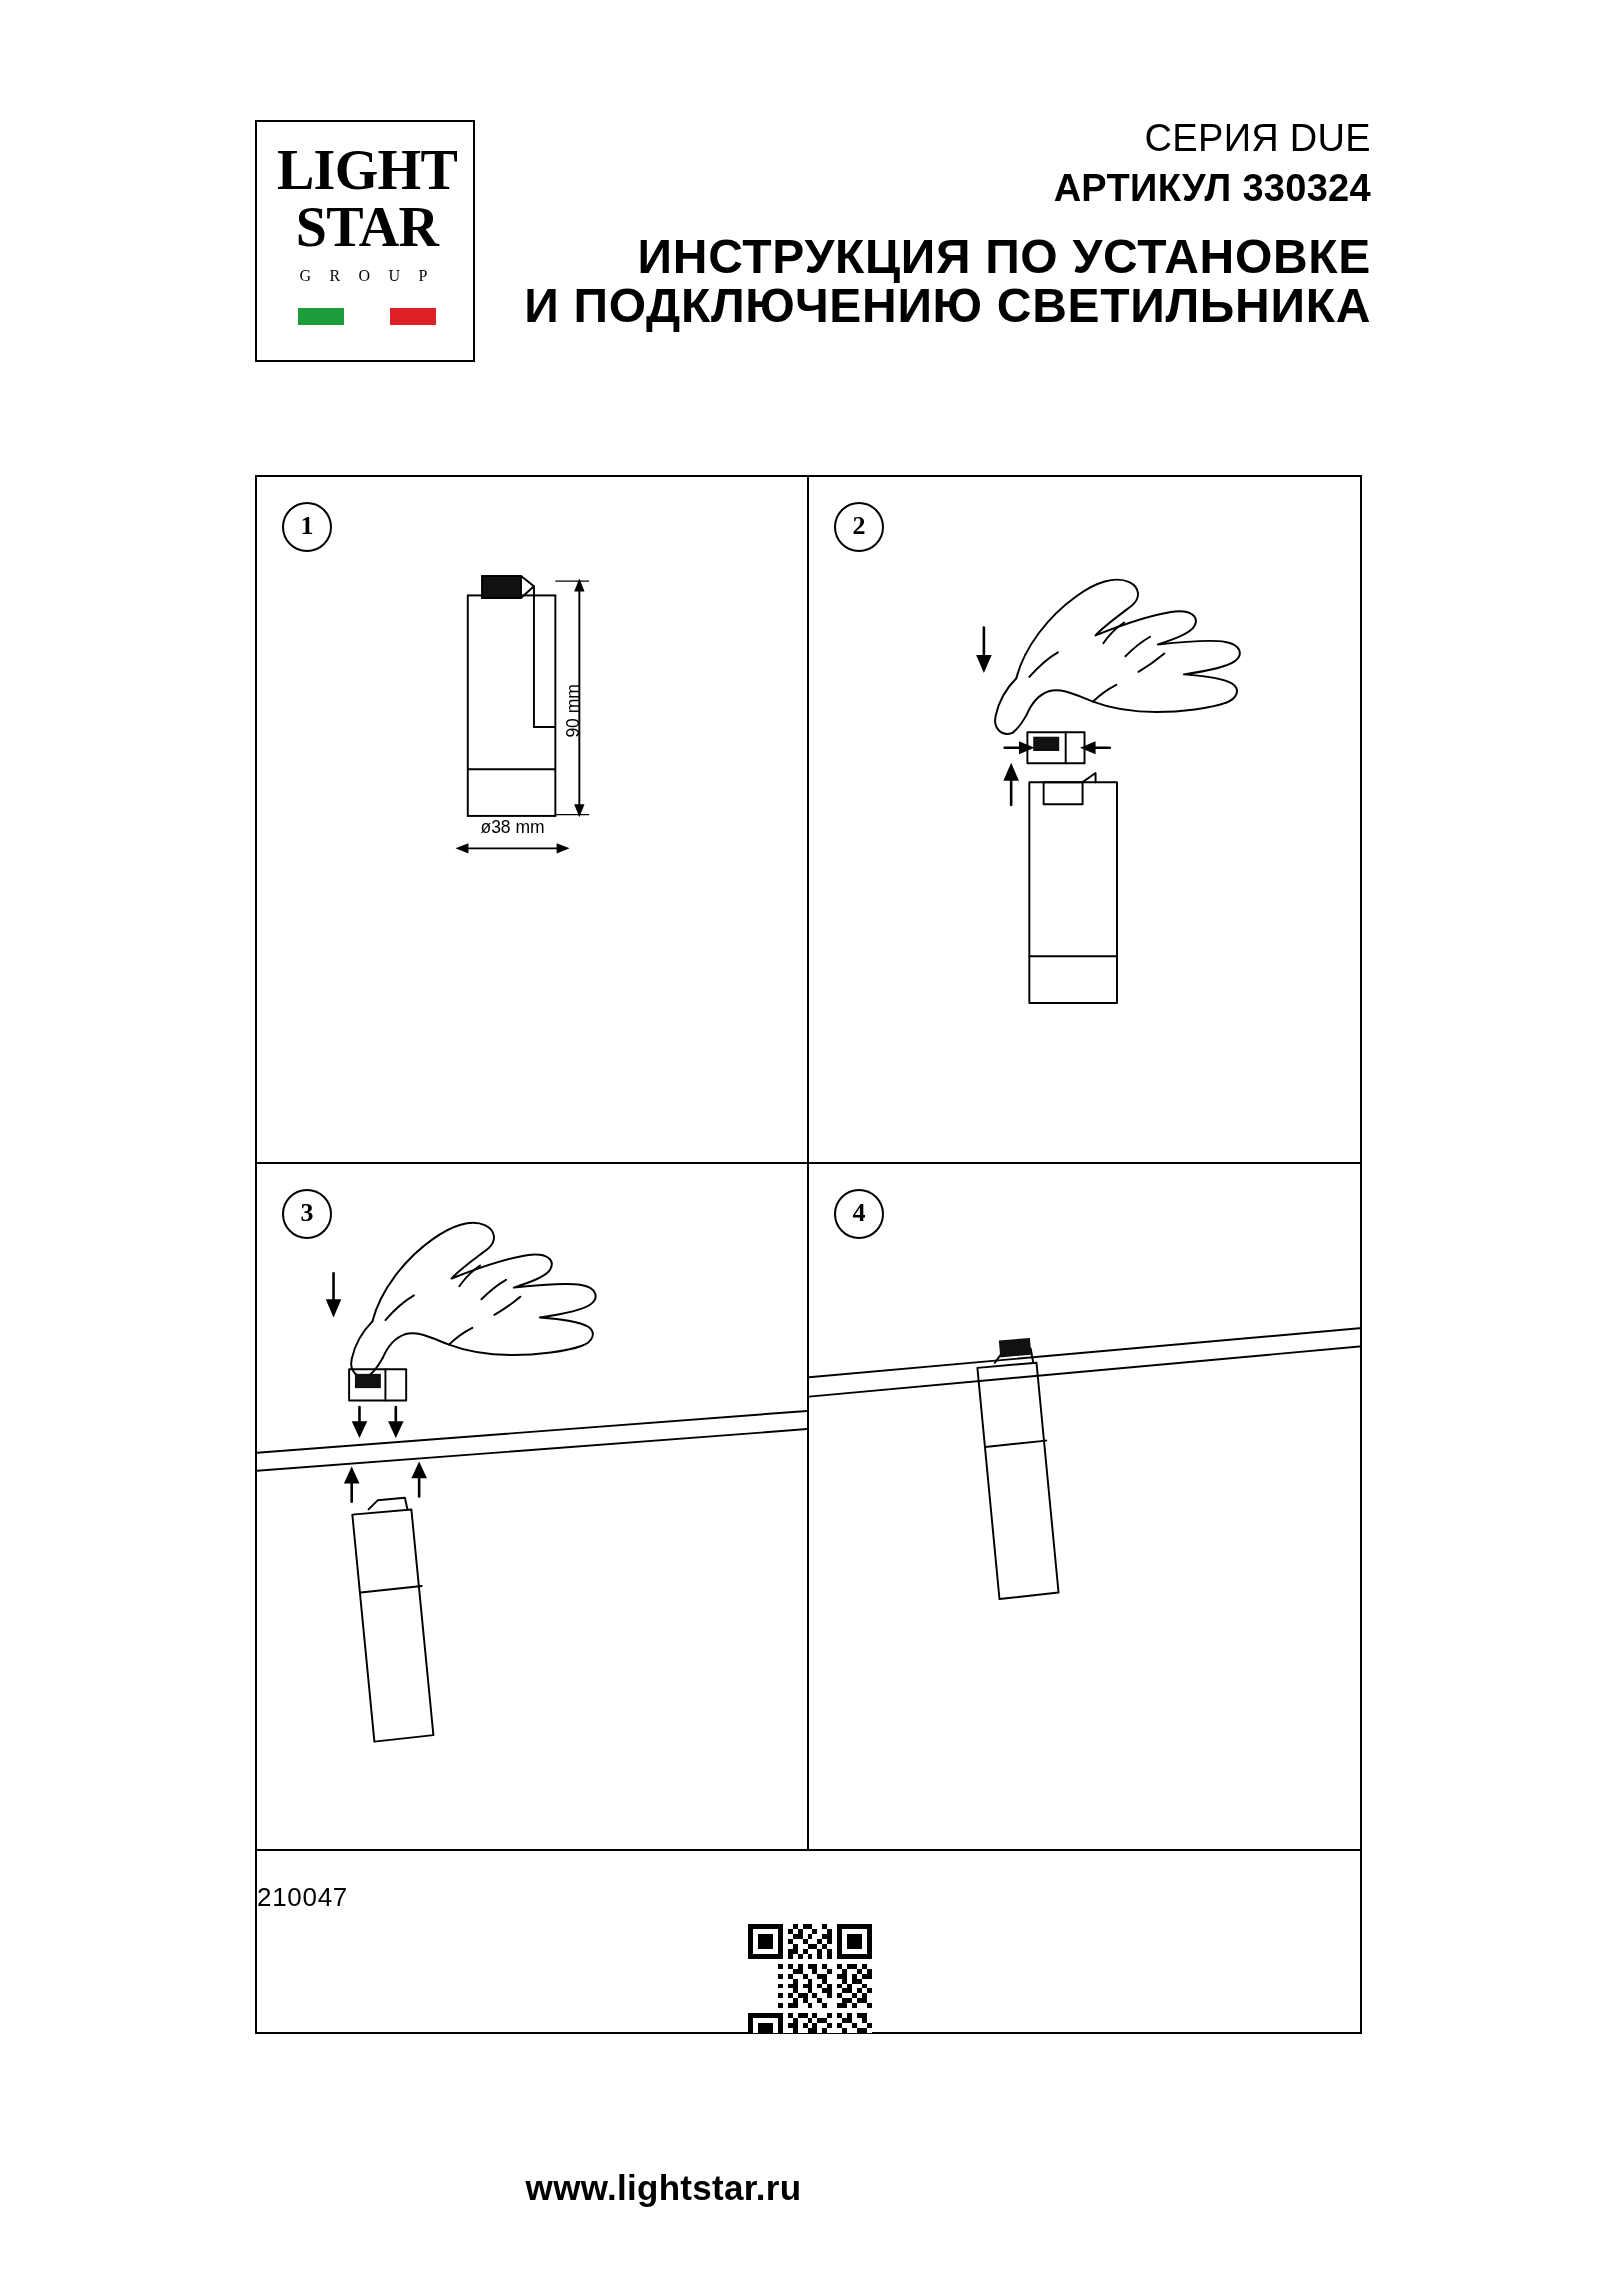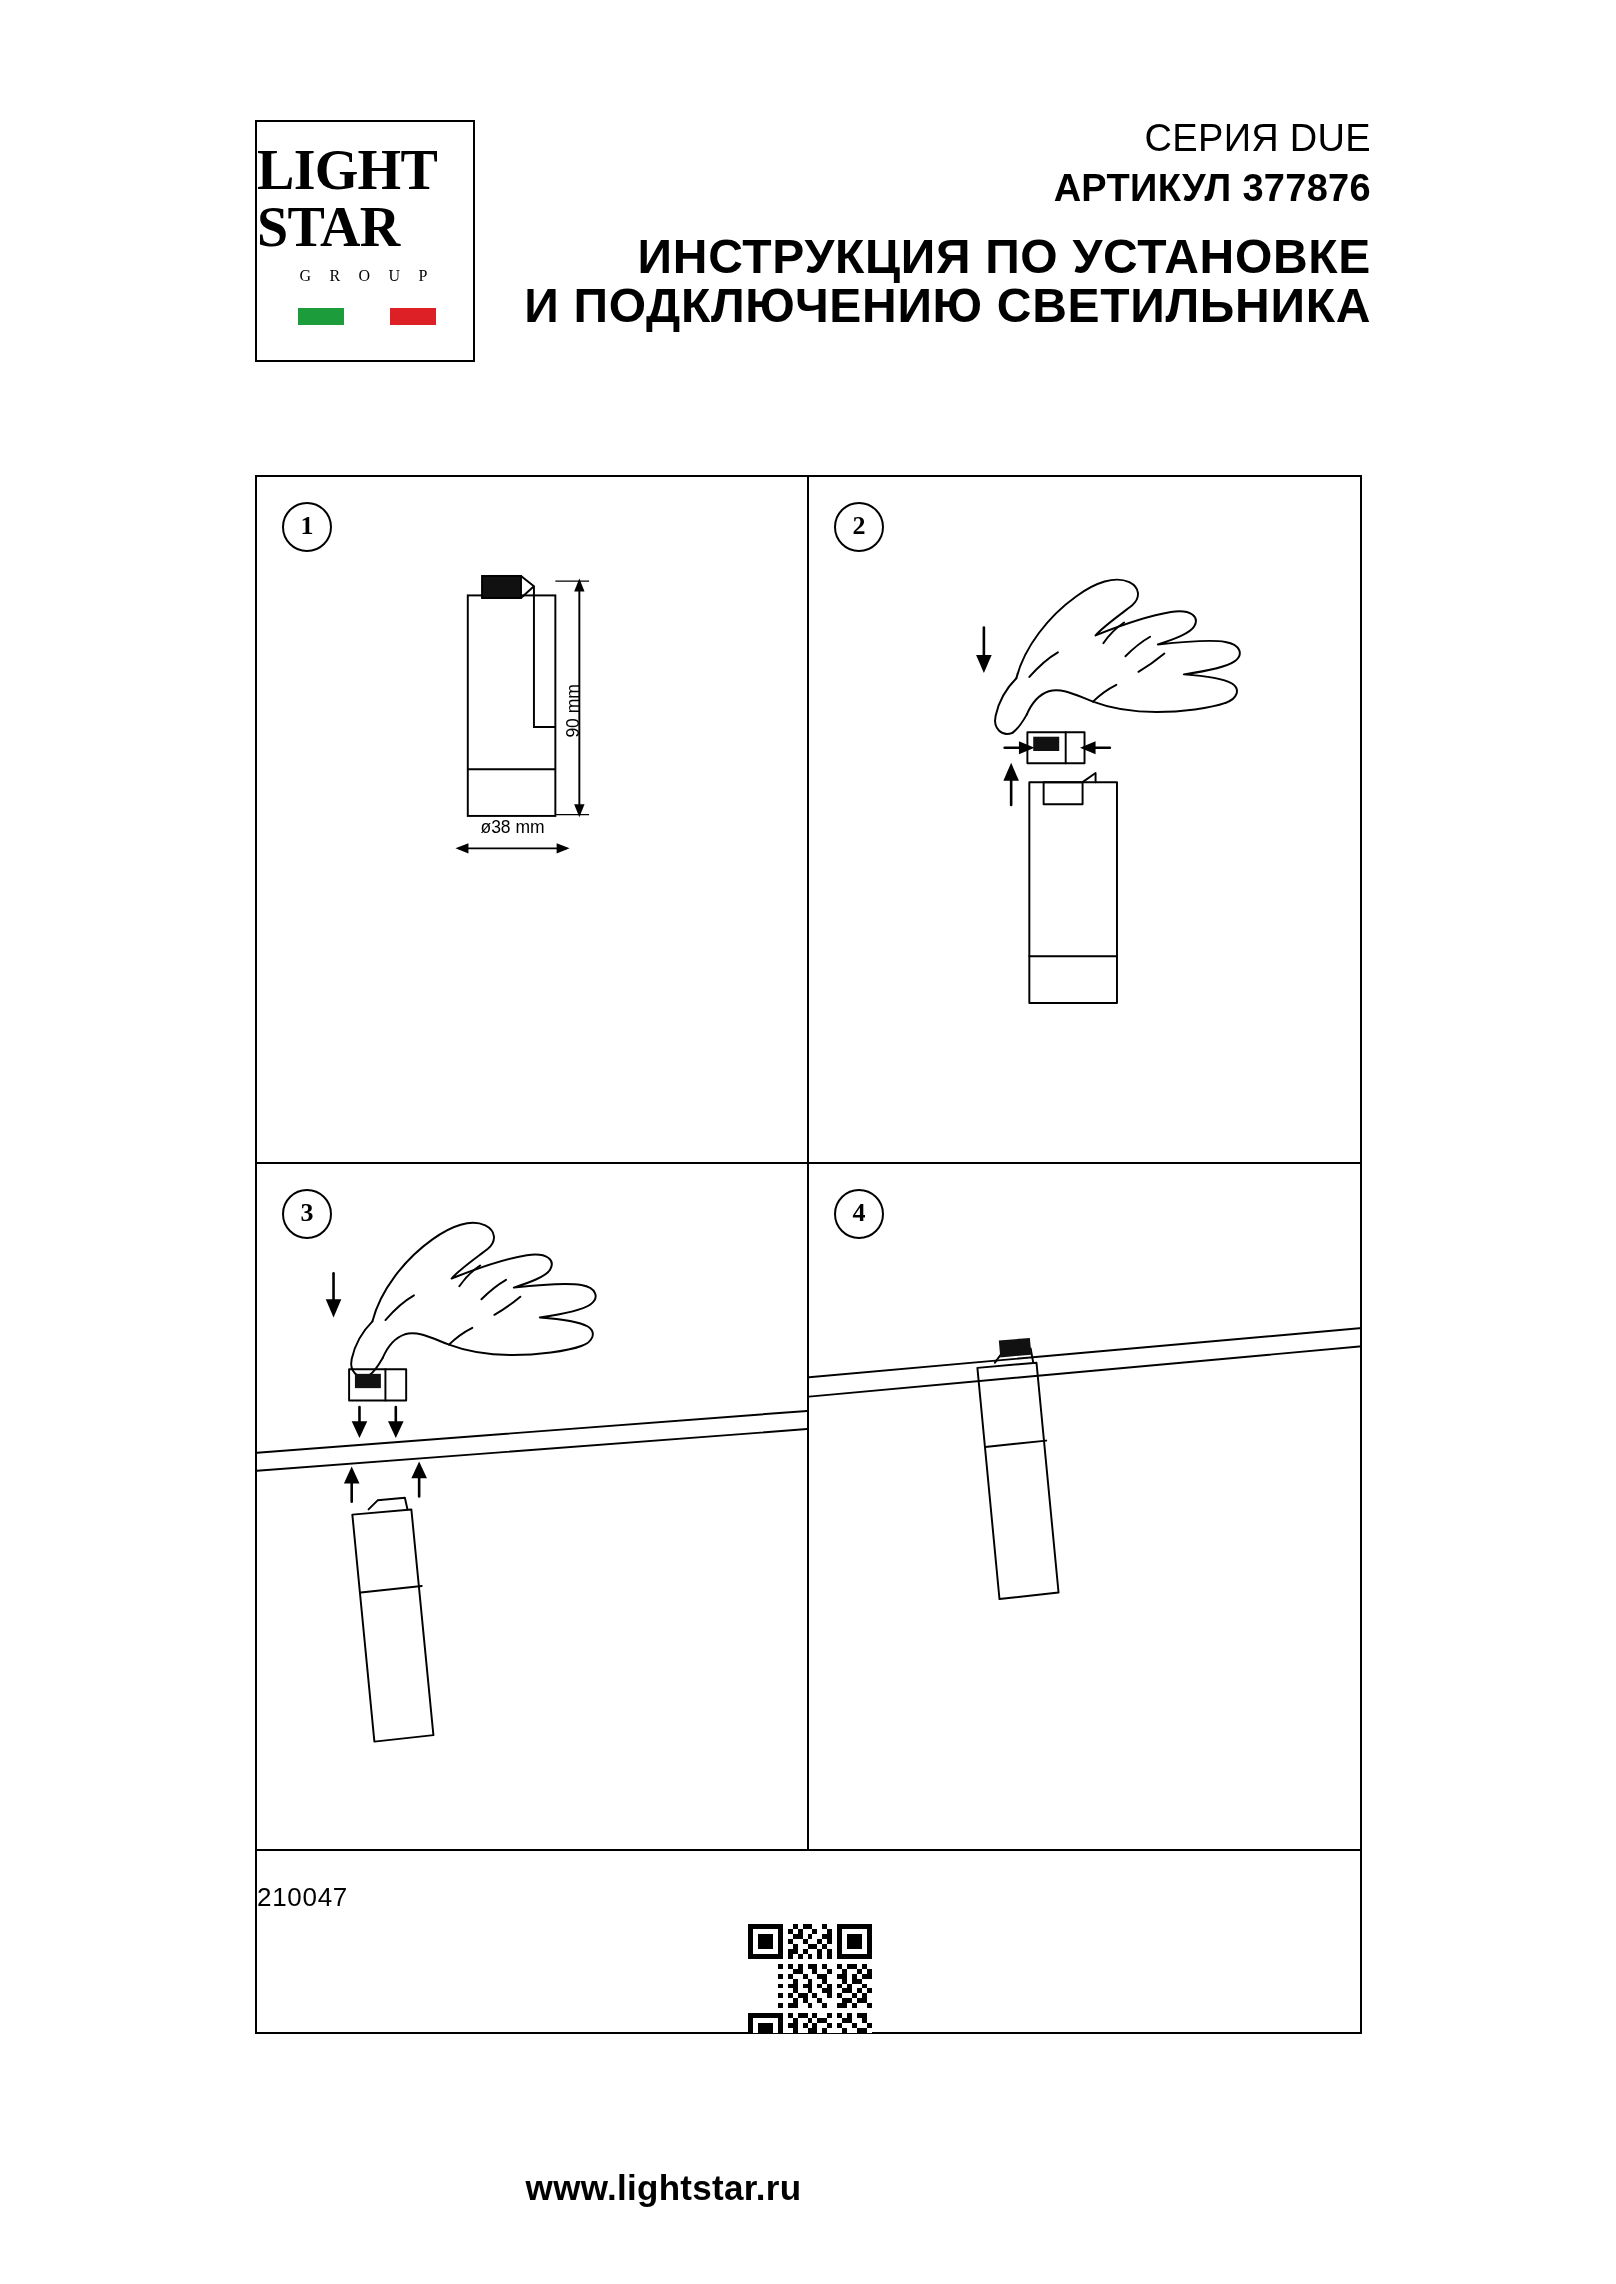--- a/index.html
+++ b/index.html
@@ -31,21 +31,21 @@
     width: 220px;
     height: 242px;
     border: 2px solid #000;
     box-sizing: border-box;
   }
   .logo-text {
     position: absolute;
     left: 0;
     top: 19.5px;
     width: 220px;
-    text-align: left;
+    text-align: center;
     font-family: "Liberation Serif", serif;
     font-weight: bold;
     font-size: 56px;
     line-height: 57px;
     letter-spacing: -0.7px;
   }
   .logo-group {
     position: absolute;
     left: 0;
     top: 145px;
@@ -183,21 +183,21 @@
     <div class="logo-group">G R O U P</div>
     <div class="logo-flag">
       <i class="flag-green"></i>
         <i class="flag-white"></i>
         <i class="flag-red"></i>
     </div>
   </div>
 
   <div class="header-right">
     <div class="series-line">СЕРИЯ DUE</div>
-    <div class="article-line">АРТИКУЛ 377876</div>
+    <div class="article-line">АРТИКУЛ 330324</div>
     <div class="title-block">
       <div>ИНСТРУКЦИЯ ПО УСТАНОВКЕ</div>
       <div>И ПОДКЛЮЧЕНИЮ СВЕТИЛЬНИКА</div>
     </div>
   </div>
 </div>
 
 <div class="panel">
 
   <div class="cell cell-1">

